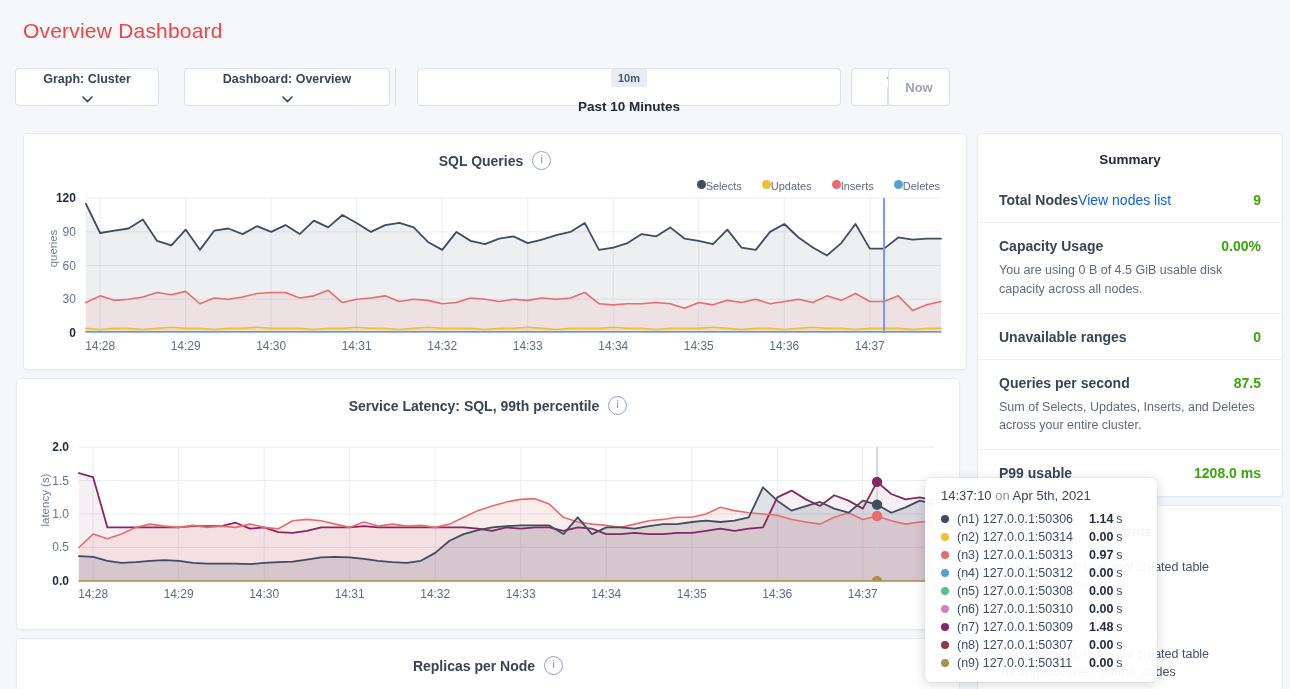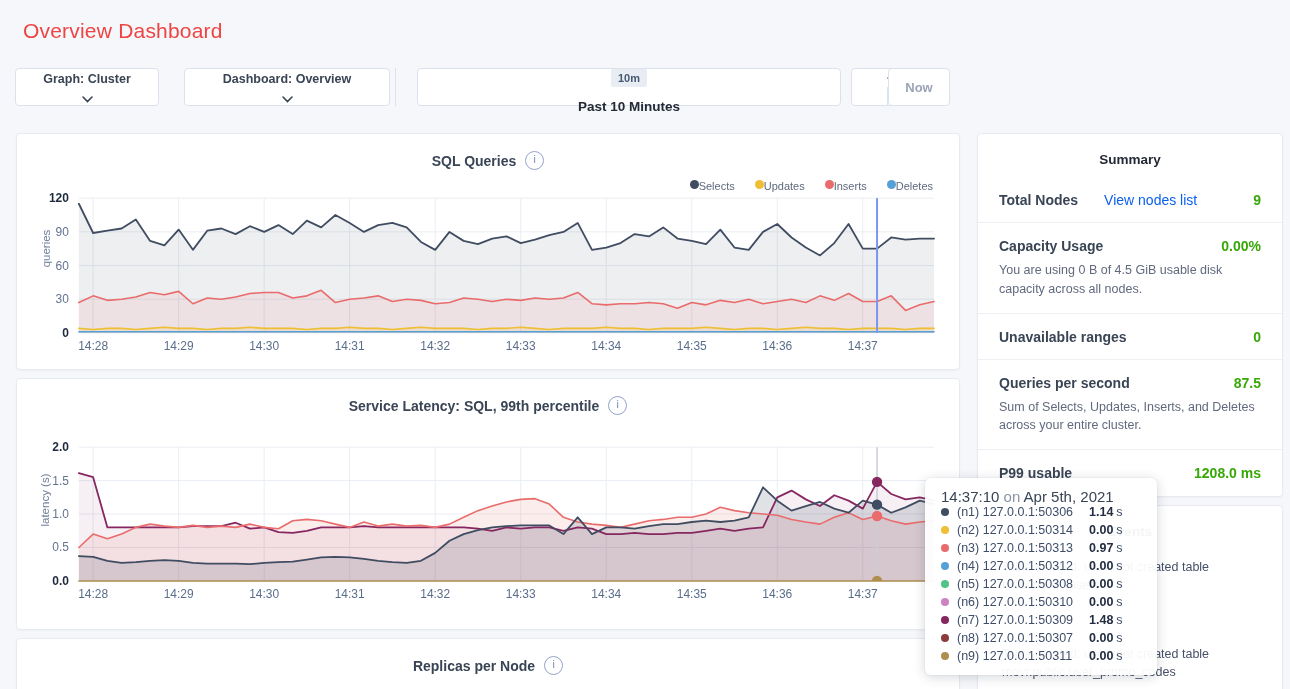--- a/index.html
+++ b/index.html
@@ -29,21 +29,21 @@
   .nav-btn{flex:1;height:100%;display:flex;align-items:center;justify-content:center}
   .nav-btn + .nav-btn{border-left:1px solid #dce2ec}
   #btn-now{left:888px;width:62px;color:#9aa3b5;font-size:13px;cursor:default}
   .chev{display:block}
   
   .card{
     position:absolute;box-sizing:border-box;background:#fff;
     border:1px solid #e7eaf0;border-radius:4px;
     box-shadow:0 1px 2px rgba(50,60,80,.04);
   }
-  #card-sql{left:16px;top:133px;width:944px;height:237px}
+  #card-sql{left:23px;top:133px;width:944px;height:237px}
   #card-lat{left:16px;top:378px;width:944px;height:252px}
   #card-rep{left:16px;top:638px;width:944px;height:200px}
   #card-summary{left:977px;top:133px;width:306px;height:364px}
   #card-events{left:977px;top:505px;width:306px;height:333px}
   .chart-head{
     display:flex;align-items:center;justify-content:center;gap:9px;
     padding-top:17px;font-size:14px;font-weight:700;color:#394455;
   }
   .info-icon{
     width:17px;height:17px;border-radius:50%;border:1px solid #93a3c8;
@@ -59,38 +59,38 @@
     position:absolute;left:-42px;top:0;bottom:24px;width:100px;
     display:flex;align-items:center;justify-content:center;
     transform:rotate(-90deg);transform-origin:center;
     font-size:11.5px;color:#708099;pointer-events:none;
   }
   .ylab-wrap{position:absolute;left:20px;top:40px;bottom:30px;width:18px}
   
   .panel-title{text-align:center;font-size:13.5px;font-weight:700;color:#242a35;padding:18px 0 10px}
   .sum-row{padding:15px 21px 14px;border-bottom:1px solid #edeff3}
   .sum-row:last-child{border-bottom:none}
-  .sum-head{display:flex;align-items:baseline;gap:26px}
+  .sum-head{display:flex;align-items:baseline;gap:0}
   .sum-label{font-size:14px;font-weight:700;color:#394455}
   .sum-link{font-size:14px;font-weight:400;color:#0b5ff0;cursor:pointer}
   .sum-value{margin-left:auto;font-size:14px;font-weight:700;color:#37a806}
   .sum-desc{margin-top:7px;font-size:12.5px;line-height:1.5;color:#61697d}
   
   .ev-item{padding:9px 24px 13px;font-size:12.5px;line-height:1.45;color:#475069}
   .ev-item:first-of-type{border-bottom:1px solid #e7eaf0}
   .ev-item + .ev-item{padding-top:28px}
   .ev-spacer{height:10px}
   
   .tooltip{
     position:absolute;left:925px;top:478px;width:232px;box-sizing:border-box;
     background:rgba(255,255,255,.95);border-radius:6px;
     box-shadow:0 2px 12px rgba(40,50,70,.20),0 0 1px rgba(40,50,70,.25);
     padding:10px 16px 10px;z-index:20;
   }
-  .tt-title{font-size:15px;color:#394455;height:15px;white-space:nowrap}
+  .tt-title{font-size:13px;color:#394455;height:15px;margin-bottom:7px;white-space:nowrap}
   .tt-title .tt-on{color:#8a94a6}
   .tt-row{display:flex;align-items:center;height:18px;font-size:12.5px;color:#3e4d68;white-space:nowrap}
   .tt-dot{width:8px;height:8px;border-radius:50%;flex:none;margin-right:8px}
   .tt-node{width:132px}
   .tt-val{font-weight:700;color:#242e42}
   .tt-unit{color:#3e4d68;font-weight:400;margin-left:3px}
 </style>
 </head>
 <body>
 

